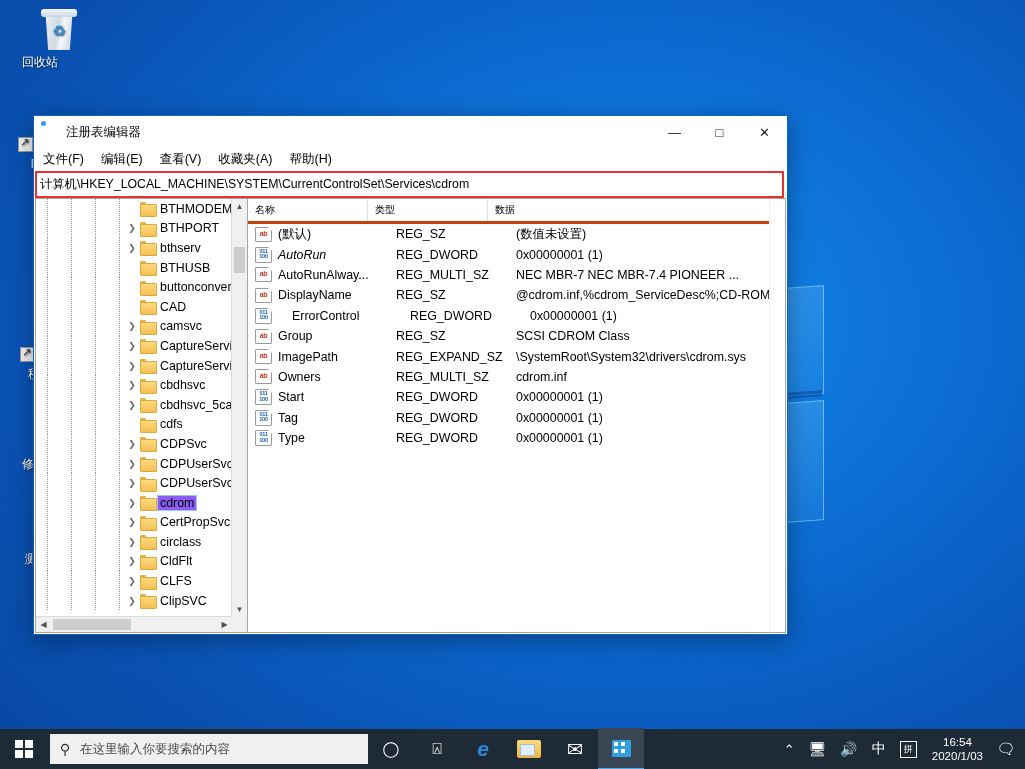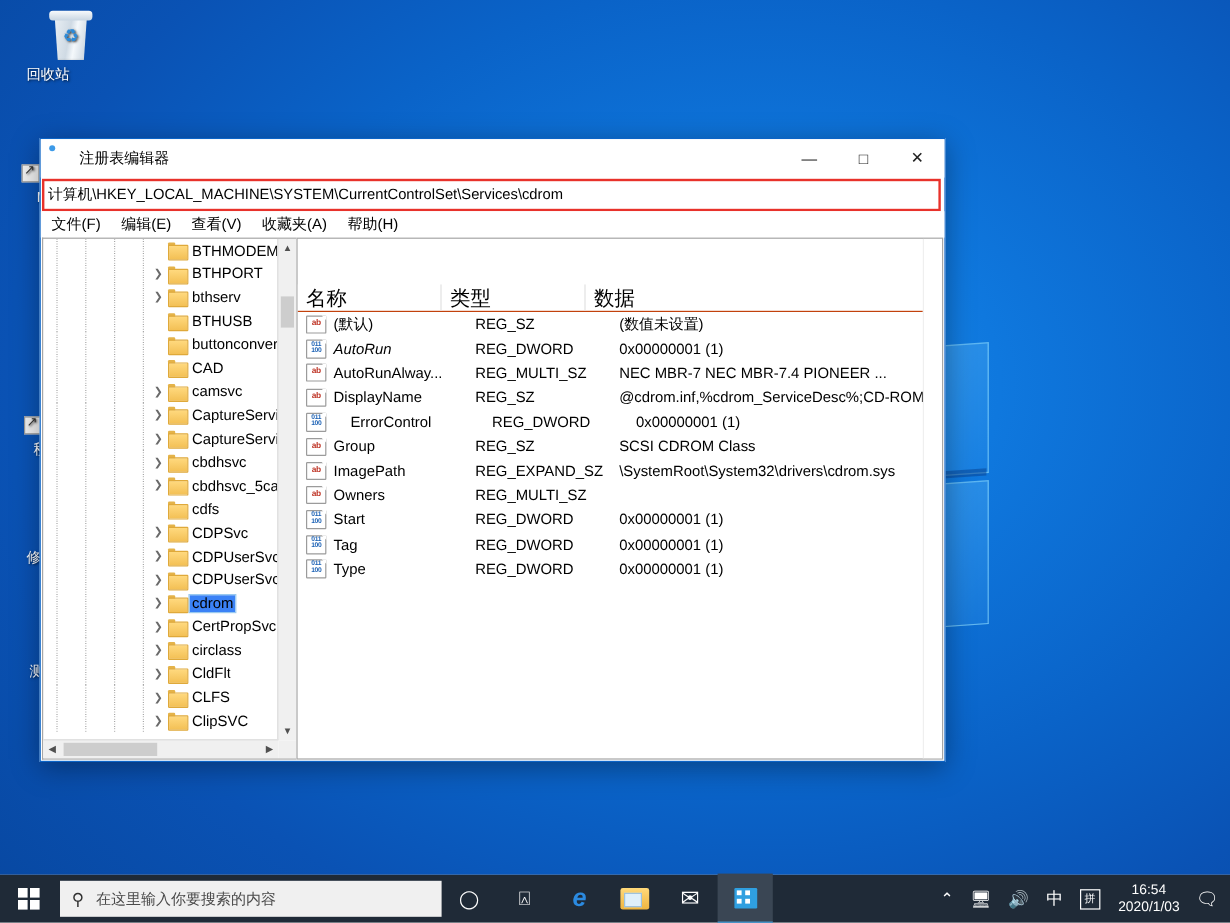--- a/index.html
+++ b/index.html
@@ -100,34 +100,34 @@
   .trow{height:19.6px;display:flex;align-items:center;padding-left:0px;font-size:12.4px;white-space:nowrap;}
   .trow .indent{width:88px;height:19.6px;position:relative;flex:none;}
   .trow .indent .dots{position:absolute;top:0;height:19.6px;width:1px;
      background-image:linear-gradient(#9a9a9a 1px,transparent 1px);background-size:1px 2px;}
   .chev{width:16px;flex:none;text-align:center;color:#6a6a6a;font-size:9px;}
   .folder{width:15px;height:13px;flex:none;margin-right:5px;position:relative;}
   .folder .ft{position:absolute;left:0;top:0;width:6px;height:3px;background:#e4b34a;border-radius:1px 1px 0 0;}
   .folder .fb{position:absolute;left:0;top:2px;width:15px;height:11px;background:linear-gradient(180deg,#ffd97e,#f3c055);
      border:1px solid #dfa93a;border-radius:1px;}
   .tname{overflow:hidden;text-align:right;}
-  .trow.sel .tname{background:#3b82f6;outline:1px solid #99c9ef;padding:0 2px;margin-left:-2px;}
+  .trow.sel .tname{background:#8b5cf6;outline:1px solid #99c9ef;padding:0 2px;margin-left:-2px;}
 
   
   .vsb{position:absolute;right:0;top:0;width:15px;bottom:15px;background:#f0f0f0;border-left:1px solid #dcdcdc;}
   .vsb .arrow{height:15px;display:flex;align-items:center;justify-content:center;color:#505050;font-size:8px;}
   .vsb .thumb{position:absolute;left:2px;width:11px;background:#cdcdcd;}
   .hsb{position:absolute;left:0;right:15px;bottom:0;height:15px;background:#f0f0f0;border-top:1px solid #dcdcdc;}
   .hsb .arrow{position:absolute;top:0;width:15px;height:15px;display:flex;align-items:center;justify-content:center;color:#505050;font-size:8px;}
   .hsb .thumb{position:absolute;top:2px;height:11px;background:#cdcdcd;}
   .sbcorner{position:absolute;right:0;bottom:0;width:15px;height:15px;background:#f0f0f0;}
 
   
   #listpane{flex:1;border:1px solid #a6a6a6;background:#fff;position:relative;overflow:hidden;}
-  #lhead{height:22px;display:flex;background:#fff;border-bottom:1px solid #c2410c;font-size:17px;margin-top:38px;}
+  #lhead{height:22px;display:flex;background:#fff;border-bottom:3px solid #c2410c;font-size:10px;}
   #lhead .hc{display:flex;align-items:center;padding-left:7px;border-right:1px solid #e2e2e2;box-sizing:border-box;}
   .c1{width:120px;}
   .c2{width:120px;}
   .c3{flex:1;border-right:none !important;}
   .lrow{height:20.4px;display:flex;align-items:center;font-size:12.4px;white-space:nowrap;}
   .lrow .cell{padding-left:7px;box-sizing:border-box;overflow:hidden;}
   .vico{width:15px;height:13px;margin-left:7px;margin-right:4px;flex:none;position:relative;
         border:1px solid #9b9b9b;background:#fff;border-radius:1px;font-size:7px;line-height:11px;
         text-align:center;font-weight:bold;letter-spacing:-.4px;}
   .vico.sz{color:#c0392b;}
@@ -217,30 +217,30 @@
   <div id="titlebar">
     <span class="tico"><span class="regicon"></span></span>
     <span id="wintitle">注册表编辑器</span>
     <span class="wbtns">
       <span class="wbtn">—</span>
       <span class="wbtn">□</span>
       <span class="wbtn close">✕</span>
     </span>
   </div>
 
-  <div id="addrwrap">
-    <div id="addrbar">计算机\HKEY_LOCAL_MACHINE\SYSTEM\CurrentControlSet\Services\cdrom</div>
-  </div>
-
   <div id="menubar">
     <span>文件(F)</span>
     <span>编辑(E)</span>
     <span>查看(V)</span>
     <span>收藏夹(A)</span>
     <span>帮助(H)</span>
+  </div>
+
+  <div id="addrwrap">
+    <div id="addrbar">计算机\HKEY_LOCAL_MACHINE\SYSTEM\CurrentControlSet\Services\cdrom</div>
   </div>
 
   <div id="panes">
 
     <div id="treepane">
       <div id="treeclip">
           <div class="trow">
             <span class="indent">
               <span class="dots" style="left: 11px;"></span>
               <span class="dots" style="left: 35px;"></span>
@@ -594,20 +594,21 @@
           <div class="lrow">
             <span class="vico sz">ab</span>
             <span class="cell n" style="padding-left: 2px;">ImagePath</span>
             <span class="cell t">REG_EXPAND_SZ</span>
             <span class="cell d">\SystemRoot\System32\drivers\cdrom.sys</span>
           </div>
           <div class="lrow">
             <span class="vico sz">ab</span>
             <span class="cell n" style="padding-left: 2px;">Owners</span>
             <span class="cell t">REG_MULTI_SZ</span>
+            <span class="cell d">cdrom.inf</span>
           </div>
           <div class="lrow">
             <span class="vico dw">011<br>100</span>
             <span class="cell n" style="padding-left: 2px;">Start</span>
             <span class="cell t">REG_DWORD</span>
             <span class="cell d">0x00000001 (1)</span>
           </div>
           <div class="lrow">
             <span class="vico dw">011<br>100</span>
             <span class="cell n" style="padding-left: 2px;">Tag</span>

